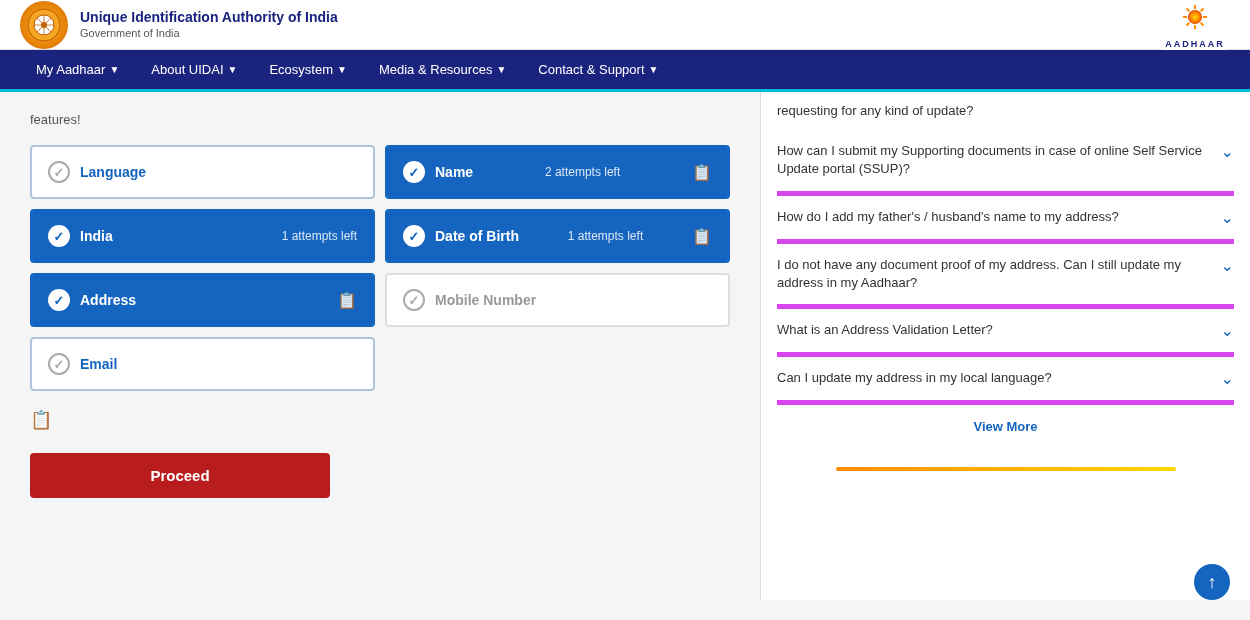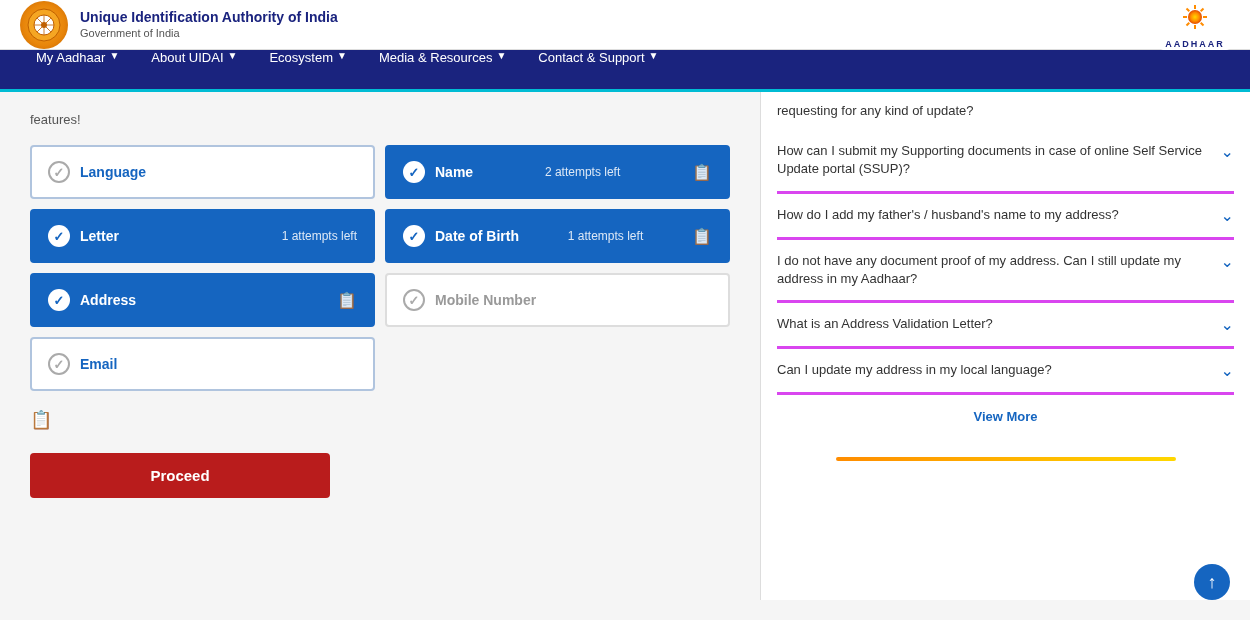--- a/index.html
+++ b/index.html
@@ -39,21 +39,21 @@
     .navbar {
       background: #1a237e;
       display: flex;
       align-items: stretch;
       padding: 0 20px;
       height: 42px;
       border-bottom: 3px solid #00bcd4;
     }
     .nav-item {
       display: flex;
-      align-items: flex-start;
+      align-items: center;
       gap: 4px;
       padding: 0 16px;
       color: #fff;
       font-size: 13px;
       cursor: pointer;
       white-space: nowrap;
       border: none;
       background: none;
     }
     .nav-arrow { font-size: 10px; }
@@ -181,21 +181,21 @@
       border-left: 1px solid #ddd;
       background: #fff;
     }
     .faq-partial-text {
       font-size: 13px;
       color: #333;
       margin-bottom: 10px;
       line-height: 1.4;
     }
     .faq-item {
-      border-bottom: 3px solid #d946ef;
+      border-bottom: 5px solid #d946ef;
       padding: 12px 0;
     }
     .faq-question {
       display: flex;
       align-items: flex-start;
       justify-content: space-between;
       gap: 10px;
       cursor: pointer;
     }
     .faq-question-text {
@@ -333,21 +333,21 @@
 
       <div class="update-option active option-row-right">
         <div class="check-icon checked-white">✓</div>
         <span>Name</span>
         <span class="attempts-badge">2 attempts left</span>
         <span class="doc-icon">📋</span>
       </div>
 
       <div class="update-option active option-row-left">
         <div class="check-icon checked-white">✓</div>
-        <span>Letter</span>
+        <span>India</span>
         <span class="attempts-badge">1 attempts left</span>
       </div>
 
       <div class="update-option active option-row-right">
         <div class="check-icon checked-white">✓</div>
         <span>Date of Birth</span>
         <span class="attempts-badge">1 attempts left</span>
         <span class="doc-icon">📋</span>
       </div>
 

